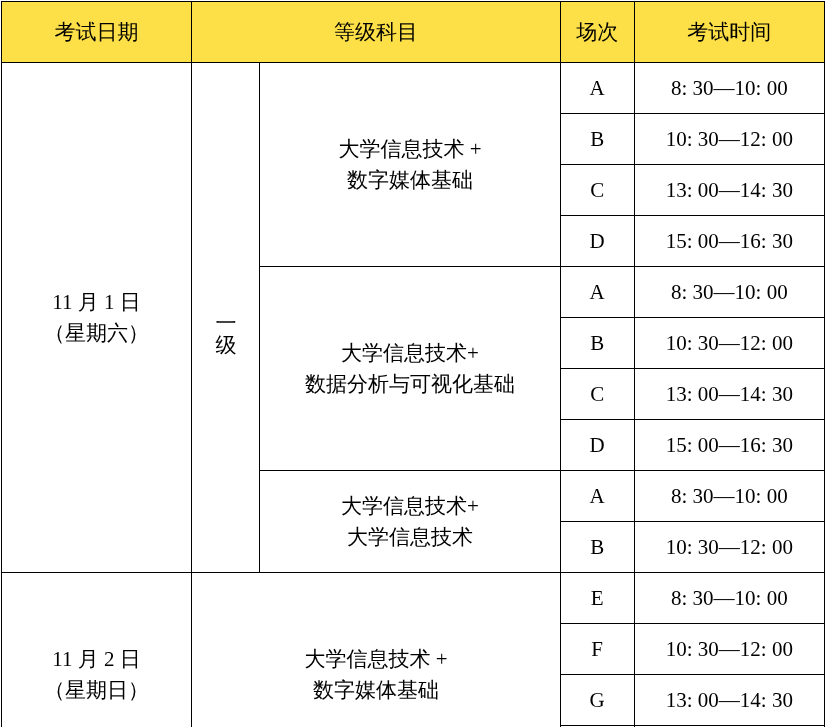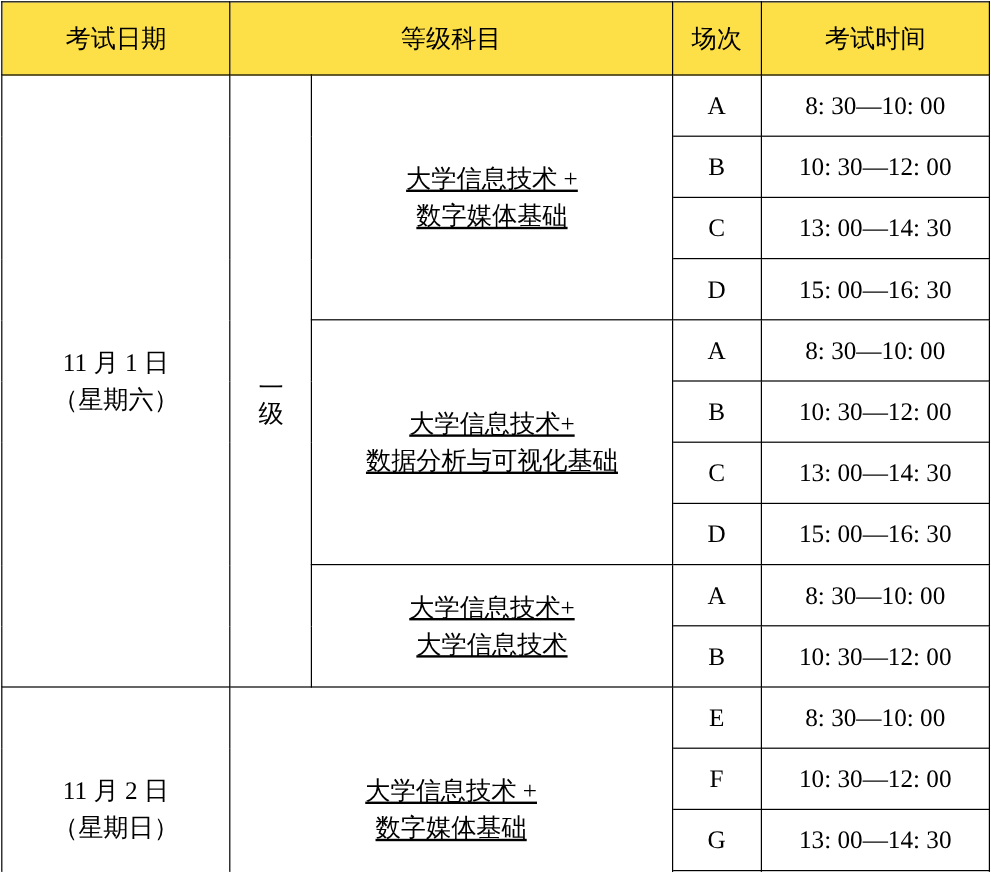--- a/index.html
+++ b/index.html
@@ -57,21 +57,20 @@
   }
   .vertical-text {
     writing-mode: vertical-rl;
     text-orientation: upright;
     display: inline-block;
     letter-spacing: 6px;
   }
   td.subject-cell {
     font-size: 21px;
     line-height: 1.75;
-    text-decoration: underline;
   }
   td.session-cell {
     font-size: 20px;
     font-family: "Liberation Serif", "DejaVu Serif", serif;
   }
   td.time-cell {
     font-size: 20px;
     white-space: nowrap;
     margin-left: 16px;
   }

